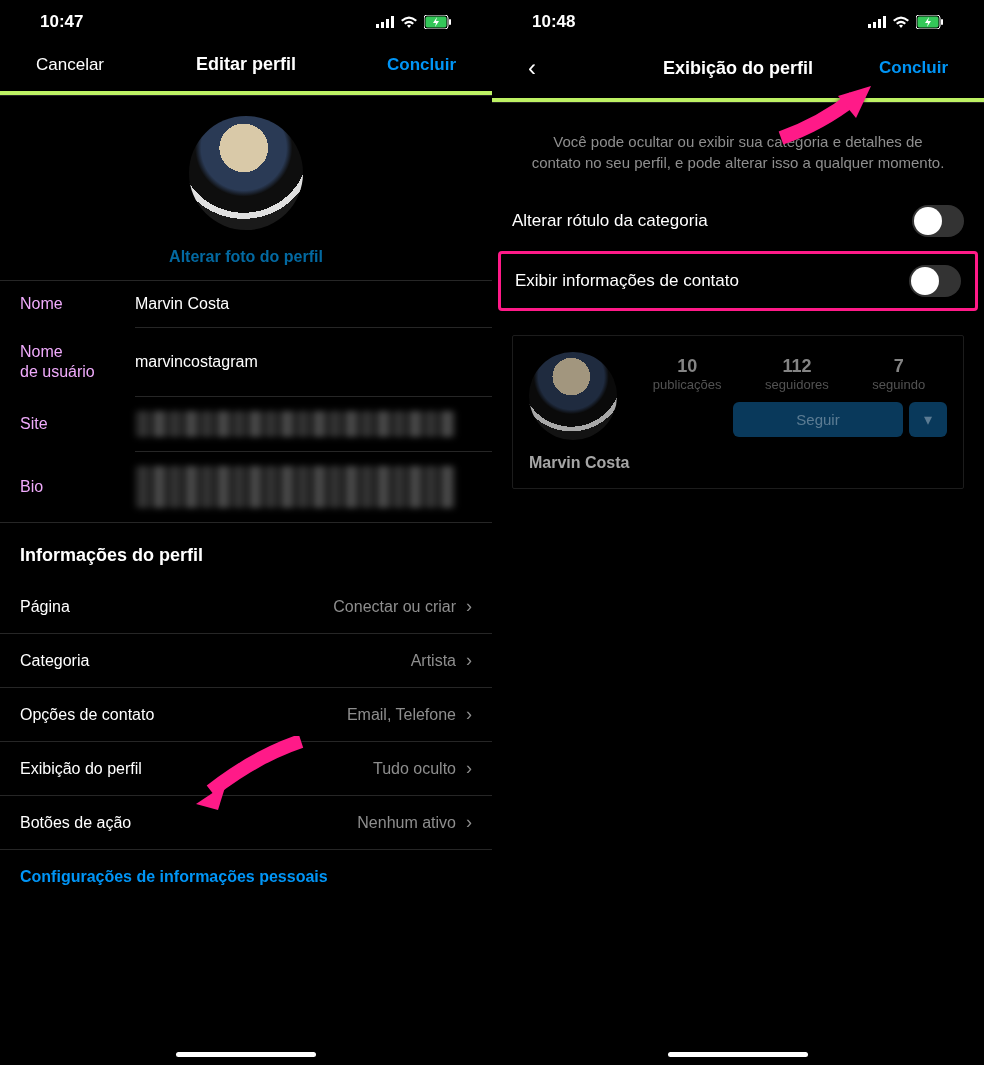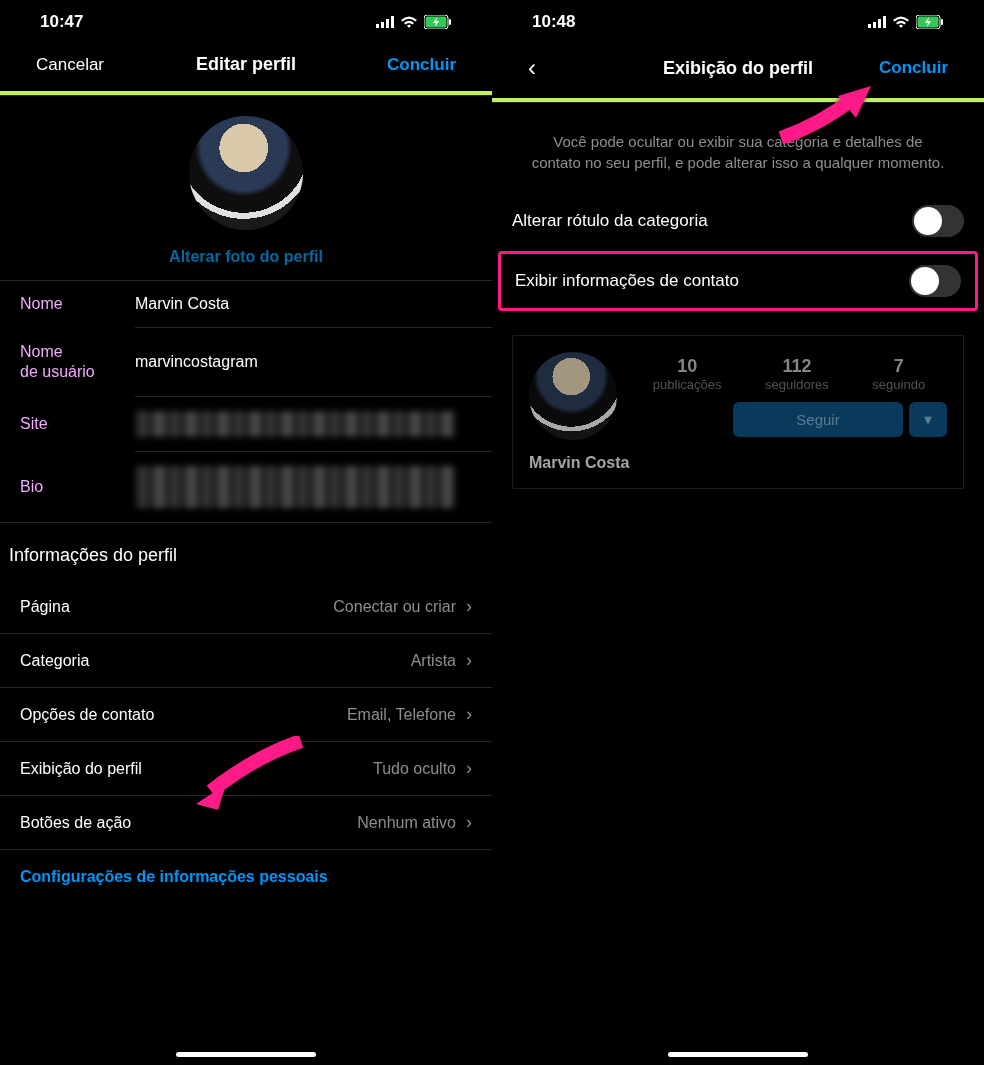--- a/index.html
+++ b/index.html
@@ -27,21 +27,21 @@
     .avatar { width: 114px; height: 114px; border-radius: 50%; background: radial-gradient(circle at 48% 28%, #d9c9a8 0%, #d9c9a8 24%, #2a3a55 24%, #2a3a55 42%, #0e0e0e 48%, #0e0e0e 64%, #e0e0e0 64%, #e0e0e0 70%, #1a1a1a 70%); position: relative; overflow: hidden; }
     .change-photo { color: #0369a1; font-size: 16px; font-weight: 600; margin-top: 18px; }
     .form-row { display: flex; align-items: center; padding: 14px 20px; }
     .form-label { width: 115px; font-size: 16px; color: #f0abfc; flex-shrink: 0; }
     .form-label.multi { line-height: 1.25; }
     .form-value { font-size: 16px; color: #fff; flex: 1; }
     .form-separator { height: 1px; background: #262626; margin-left: 135px; }
     .form-separator.full { margin-left: 0; }
     .blurred { width: 320px; height: 26px; background: repeating-linear-gradient(90deg, #1a1a1a 0px, #3a3a3a 8px, #1a1a1a 16px, #555 24px, #222 32px); filter: blur(3px); border-radius: 2px; }
     .blurred.tall { height: 42px; }
-    .section-title { font-size: 18px; font-weight: 400; padding: 22px 9px 14px; }
+    .section-title { font-size: 18px; font-weight: 700; padding: 22px 20px 14px; }
     .list-row { display: flex; align-items: center; justify-content: space-between; padding: 16px 20px; }
     .list-label { font-size: 16px; }
     .list-value { font-size: 16px; color: #8e8e8e; display: flex; align-items: center; gap: 10px; }
     .chevron { color: #8e8e8e; font-size: 18px; }
     .personal-link { padding: 18px 20px; color: #0095f6; font-size: 16px; font-weight: 700; }
     .home-indicator { position: absolute; bottom: 8px; left: 50%; transform: translateX(-50%); width: 140px; height: 5px; background: #fff; border-radius: 3px; }
     
     .description { padding: 28px 38px 18px; text-align: center; color: #8e8e8e; font-size: 15px; line-height: 1.4; }
     .toggle-row { display: flex; align-items: center; justify-content: space-between; padding: 14px 20px; }
     .toggle-label { font-size: 17px; }

